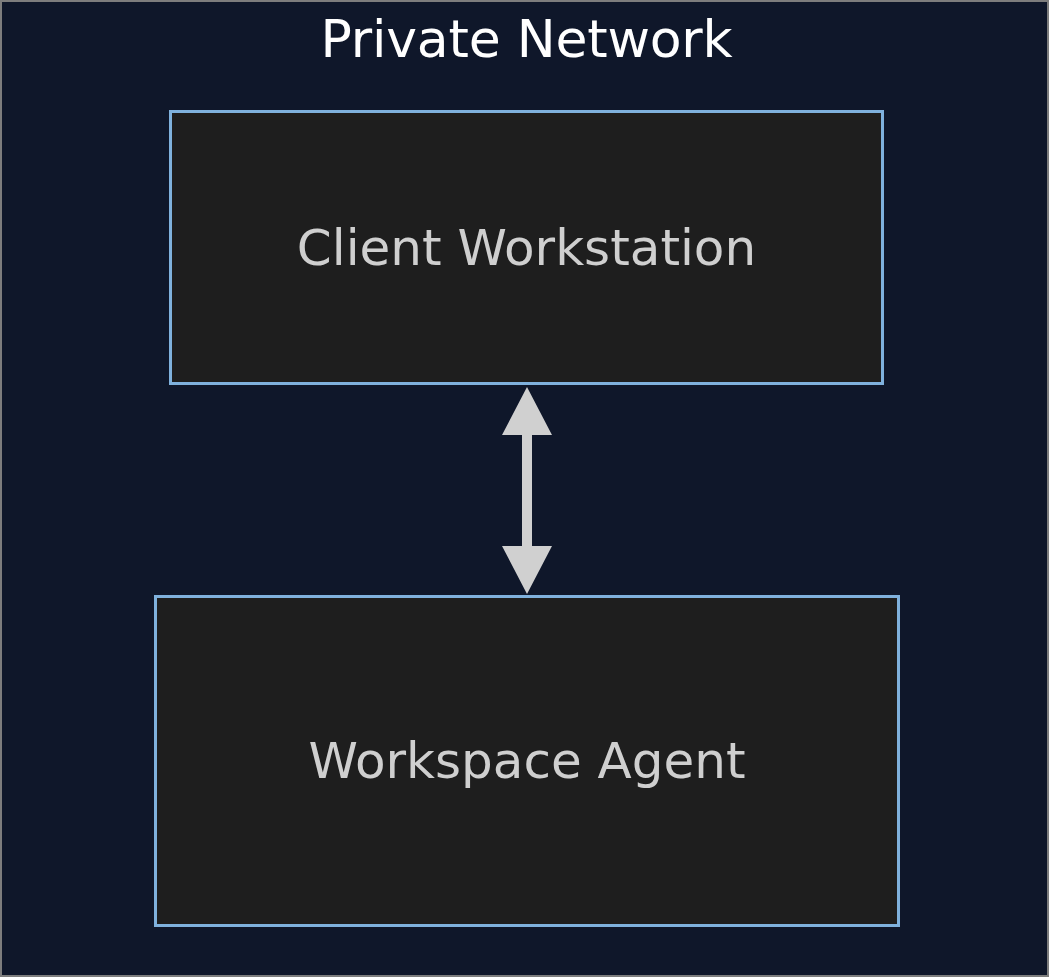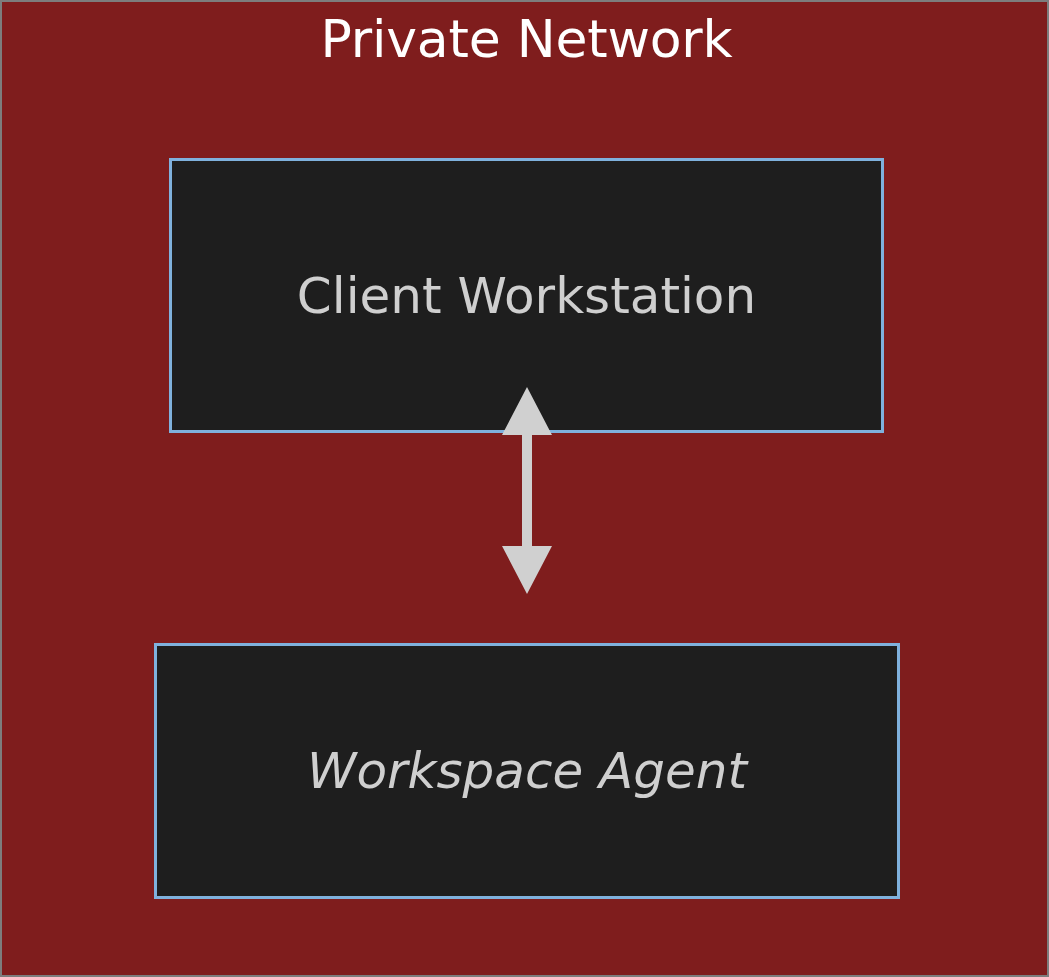--- a/index.html
+++ b/index.html
@@ -4,21 +4,21 @@
 <style>
   html, body {
     margin: 0;
     padding: 0;
     background: #3a3a3a;
   }
   #canvas {
     position: relative;
     width: 1049px;
     height: 977px;
-    background: #7f1d1d;
+    background: #0f172a;
     box-sizing: border-box;
     border: 2px solid #7d7d7d;
     overflow: hidden;
     font-family: "DejaVu Sans", sans-serif;
   }
   #diagram-title {
     position: absolute;
     left: 0;
     top: 6px;
     width: 1049px;
@@ -32,41 +32,39 @@
   }
   .node-box {
     position: absolute;
     box-sizing: border-box;
     background: #1e1e1e;
     border: 3px solid #7fb1dd;
     display: flex;
     flex-direction: row;
     align-items: center;
     justify-content: center;
-    margin-top: 48px;
   }
   .node-line {
     color: #cfcfcf;
     font-size: 50px;
     line-height: 62px;
     white-space: nowrap;
     text-align: center;
   }
   #node-client {
     left: 167px;
     top: 108px;
     width: 715px;
     height: 275px;
   }
   #node-agent {
     left: 152px;
     top: 593px;
     width: 746px;
-    height: 256px;
-    font-style: italic;
+    height: 332px;
   }
   #connector-arrow {
     position: absolute;
     left: 495px;
     top: 383px;
     width: 60px;
     height: 211px;
   }
 </style>
 </head>

